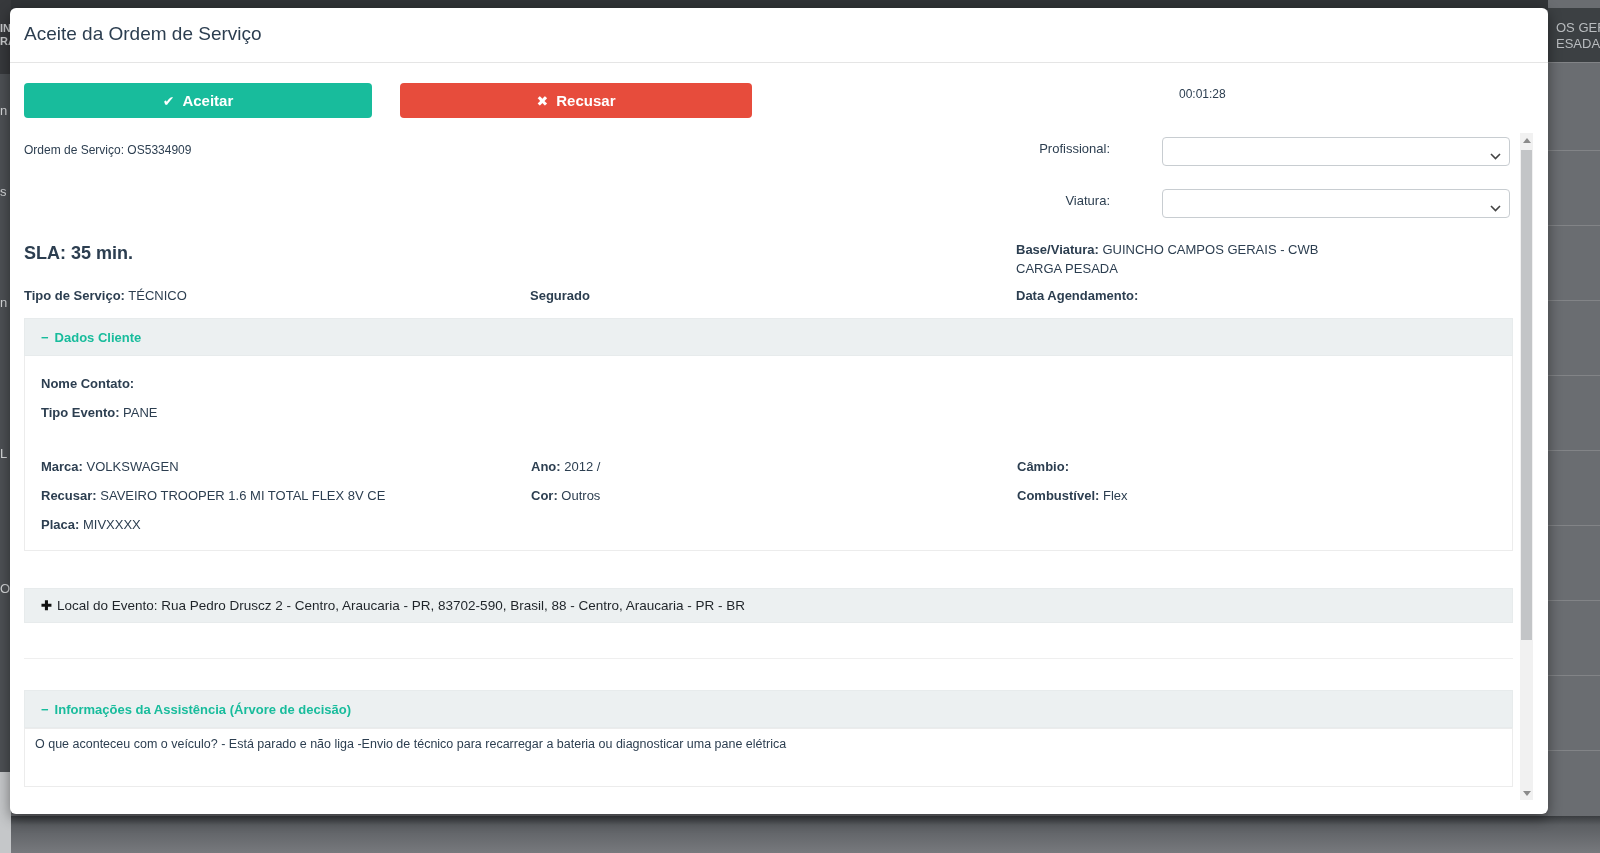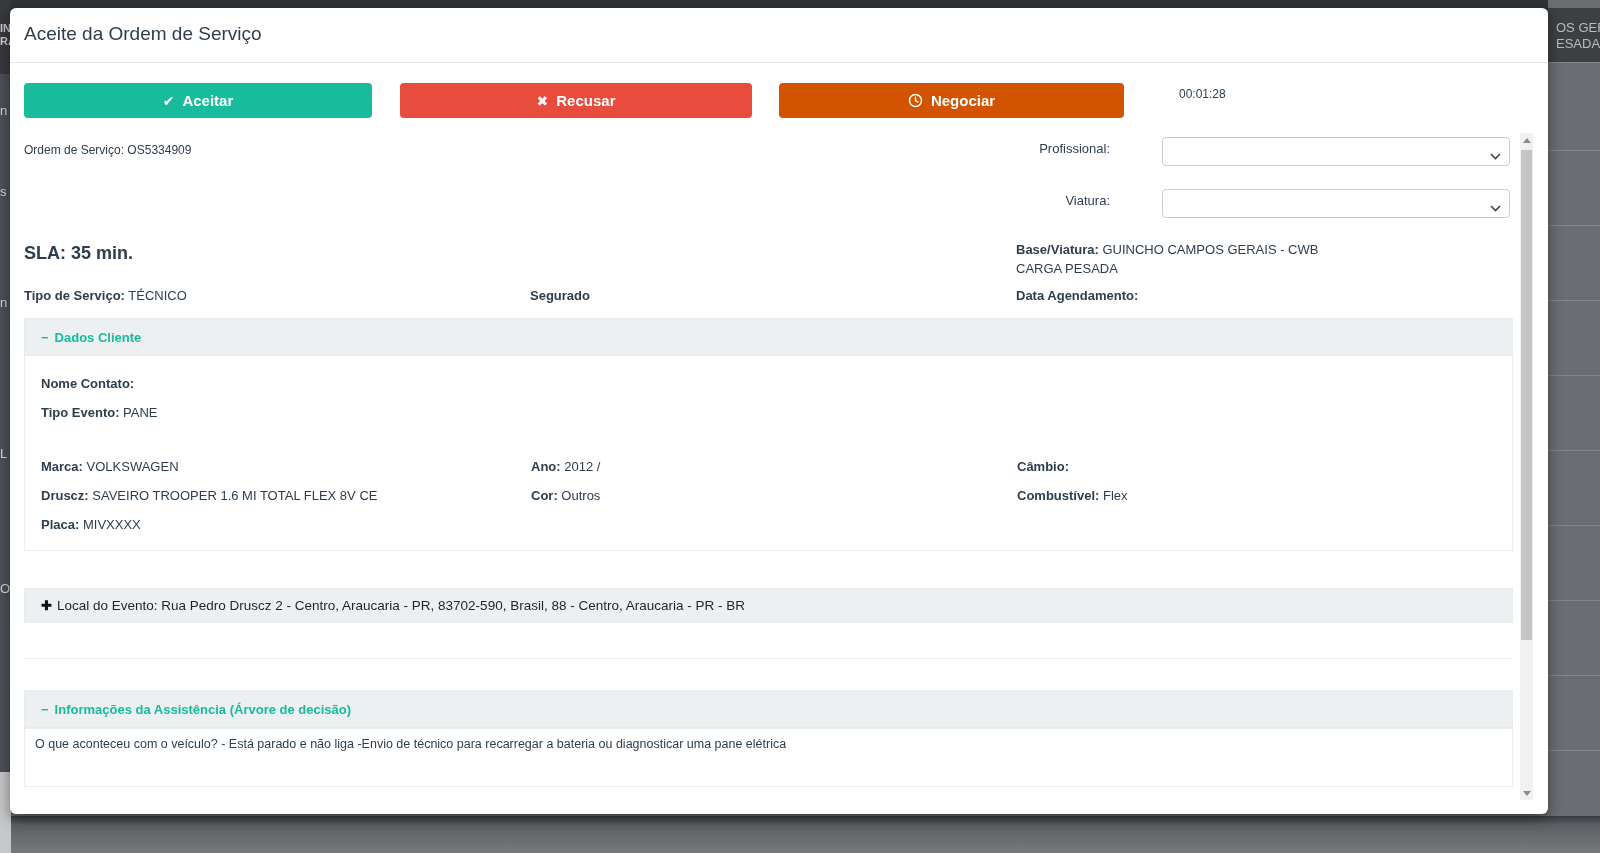--- a/index.html
+++ b/index.html
@@ -103,29 +103,20 @@
     <div class="abs header-divider"></div>
 
     <button class="abs btn" style="left:14px; width:348px; background:#18bc9c;">
       <span class="glyph">✔</span>
       <span>Aceitar</span>
     </button>
     <button class="abs btn" style="left:390px; width:352px; background:#e74c3c;">
       <span class="glyph">✖</span>
       <span>Recusar</span>
     </button>
-    <button class="abs btn" style="left:769px; width:345px; background:#d35400;">
-      <span style="display:flex;">
-        <svg width="15" height="15" viewBox="0 0 16 16">
-            <circle cx="8" cy="8" r="6.4" fill="none" stroke="#fff" stroke-width="1.6"></circle>
-            <path d="M8 4.5 V8.3 L10.6 9.6" fill="none" stroke="#fff" stroke-width="1.5" stroke-linecap="round"></path>
-          </svg>
-      </span>
-      <span>Negociar</span>
-    </button>
     <div class="abs timer">00:01:28</div>
 
     <div class="abs order-no">Ordem de Serviço: OS5334909</div>
 
     <div class="abs form-label" style="left:850px; top:133px;">Profissional:</div>
     <div class="abs select-box" style="left:1152px; top:129px;">
       <span style="flex:1; text-align:left; padding-left:8px;"></span>
       <span class="chevron"><svg width="11" height="7" viewBox="0 0 11 7">
             <path d="M1 1 L5.5 5.5 L10 1" fill="none" stroke="#444" stroke-width="1.6"></path>
           </svg></span>
@@ -176,21 +167,21 @@
       <div class="abs kv" style="left:506px; top:102px;">
         <b>Ano:</b>
         <span>2012 /</span>
       </div>
       <div class="abs kv" style="left:992px; top:102px;">
         <b>Câmbio:</b>
         <span></span>
       </div>
 
       <div class="abs kv" style="left:16px; top:131px;">
-        <b>Druscz:</b>
+        <b>Recusar:</b>
         <span>SAVEIRO TROOPER 1.6 MI TOTAL FLEX 8V CE</span>
       </div>
       <div class="abs kv" style="left:506px; top:131px;">
         <b>Cor:</b>
         <span>Outros</span>
       </div>
       <div class="abs kv" style="left:992px; top:131px;">
         <b>Combustível:</b>
         <span>Flex</span>
       </div>

